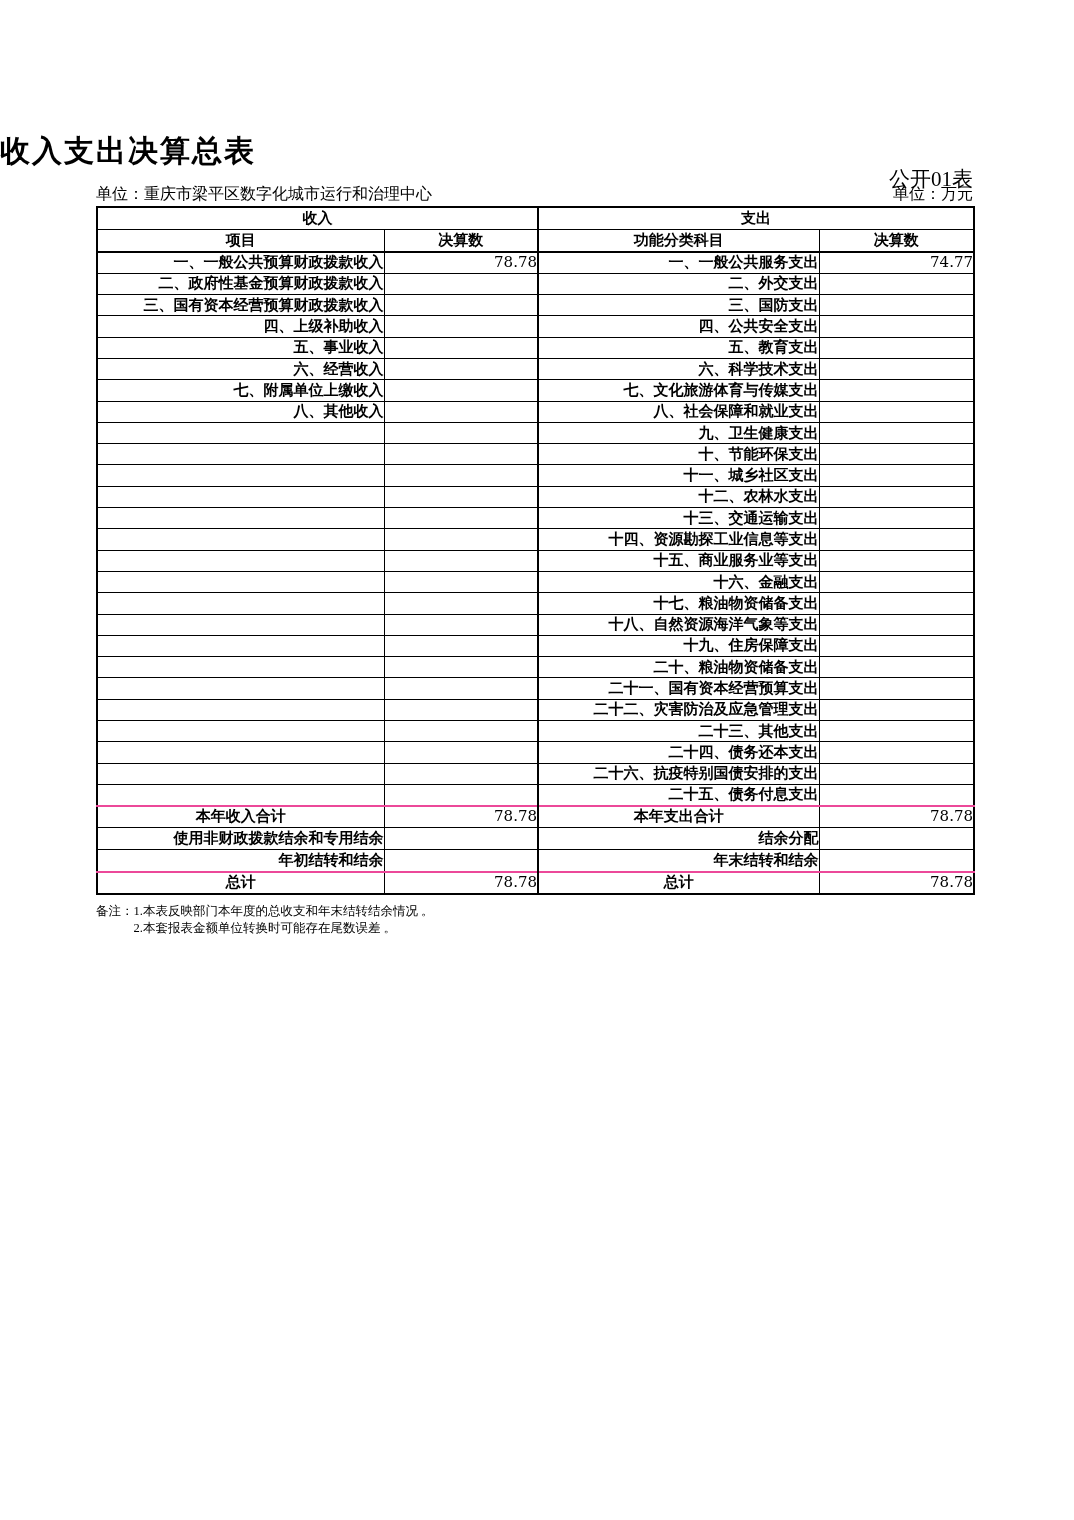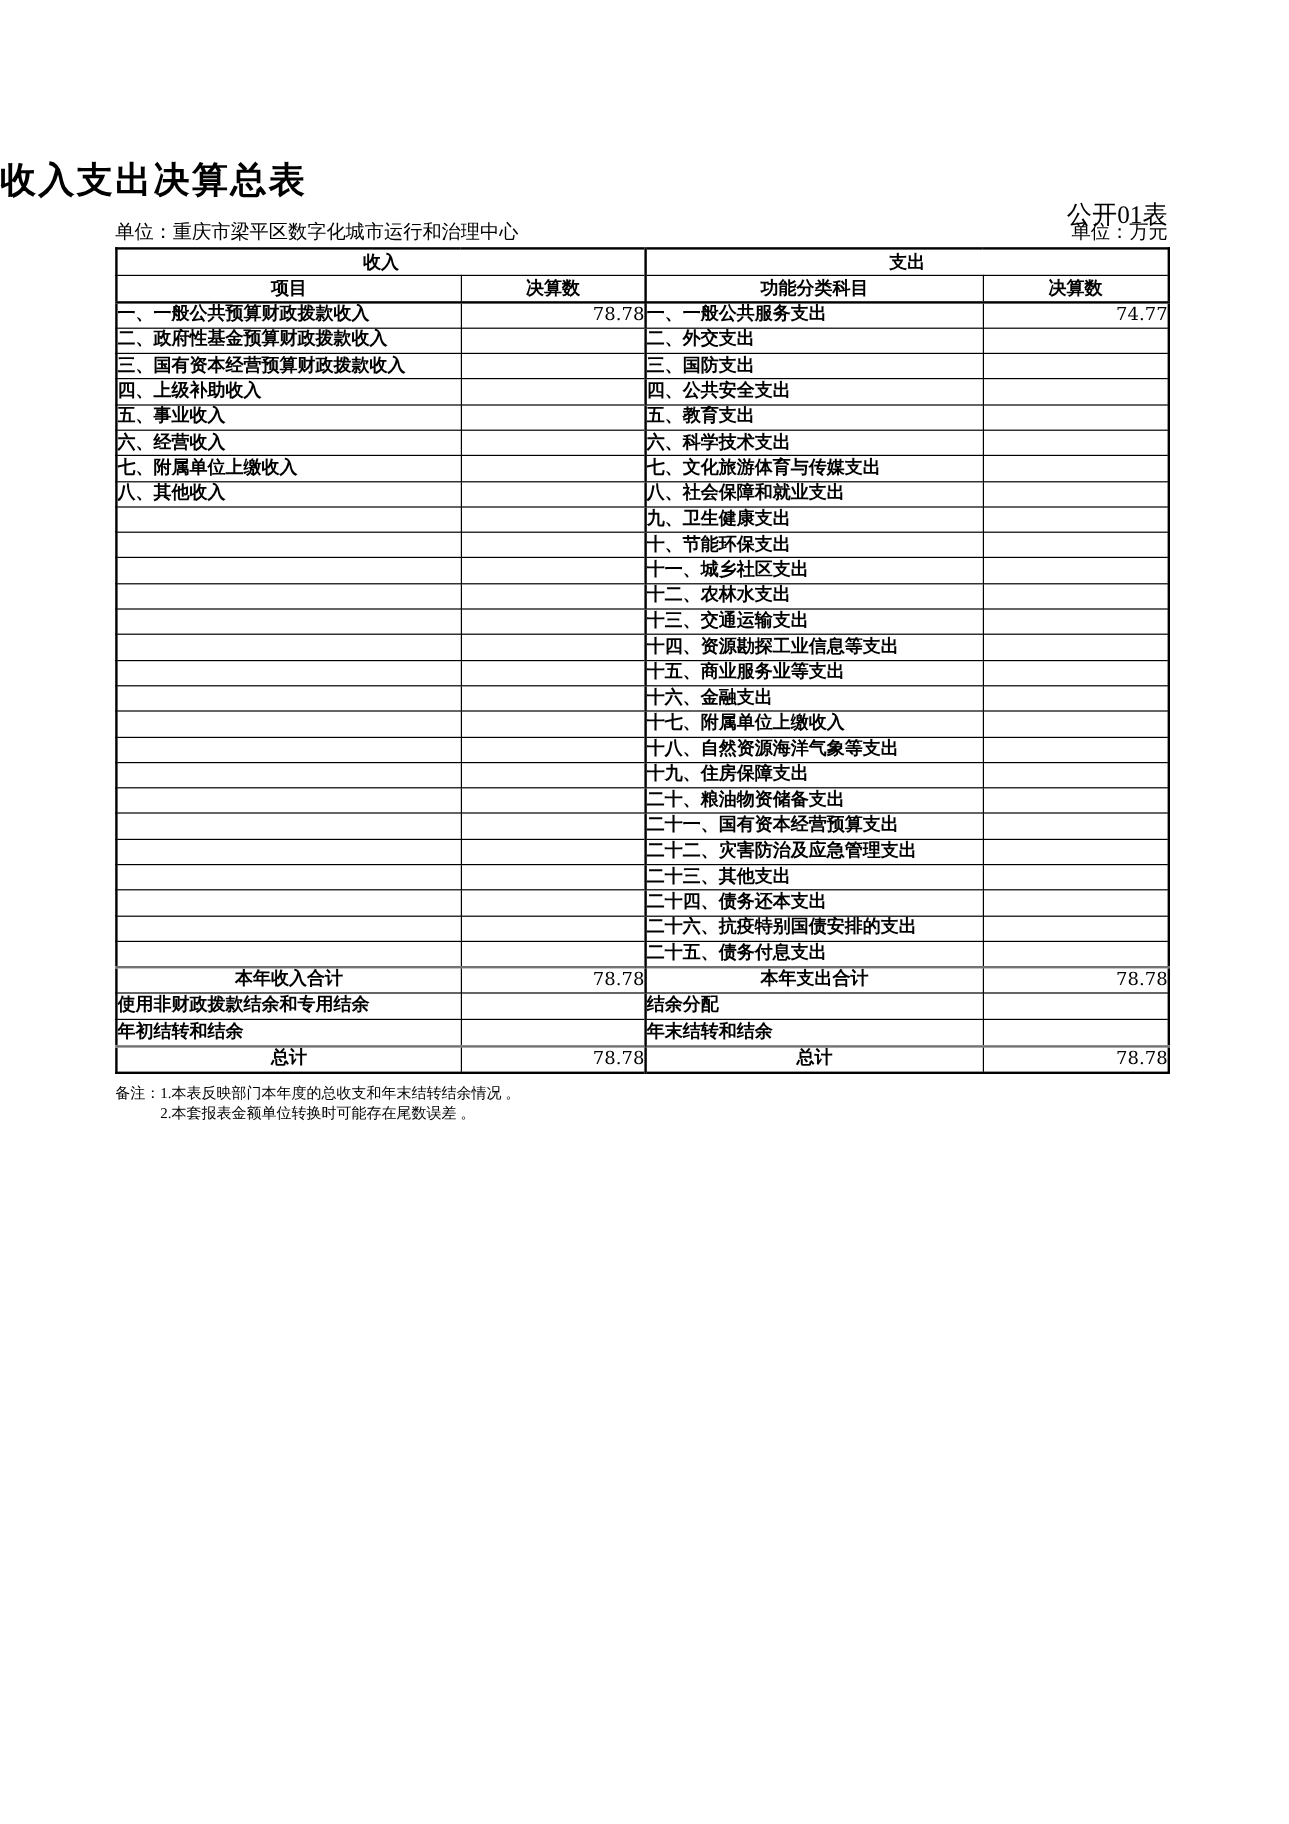--- a/index.html
+++ b/index.html
@@ -70,25 +70,25 @@
   thead tr.col-row   { height: 23px; }
   thead th {
     font-size: 15px;
     font-weight: bold;
     text-align: center;
     vertical-align: middle;
   }
   thead tr.col-row th { border-bottom: 2px solid #000; margin-top: 23px; }
   tbody tr.data-row  { height: 21.3px; }
   tbody tr.total-row { height: 22px; }
-  tbody tr.thick-top td { border-top: 2px solid #737373; }
+  tbody tr.thick-top td { border-top: 2px solid #ec4899; }
   td.item {
     font-size: 15px;
     font-weight: bold;
-    text-align: left;
+    text-align: right;
     padding-left: 4px;
     vertical-align: middle;
     line-height: 1;
   }
   td.item.center { text-align: center; padding-left: 0; }
   td.val {
     font-size: 15px;
     font-weight: normal;
     text-align: right;
     padding-right: 3px;
@@ -233,21 +233,21 @@
         </tr>
         <tr class="data-row">
           <td class="item"></td>
           <td class="val sec-end"></td>
           <td class="item">十六、金融支出</td>
           <td class="val"></td>
         </tr>
         <tr class="data-row">
           <td class="item"></td>
           <td class="val sec-end"></td>
-          <td class="item">十七、附属单位上缴收入</td>
+          <td class="item">十七、粮油物资储备支出</td>
           <td class="val"></td>
         </tr>
         <tr class="data-row">
           <td class="item"></td>
           <td class="val sec-end"></td>
           <td class="item">十八、自然资源海洋气象等支出</td>
           <td class="val"></td>
         </tr>
         <tr class="data-row">
           <td class="item"></td>

